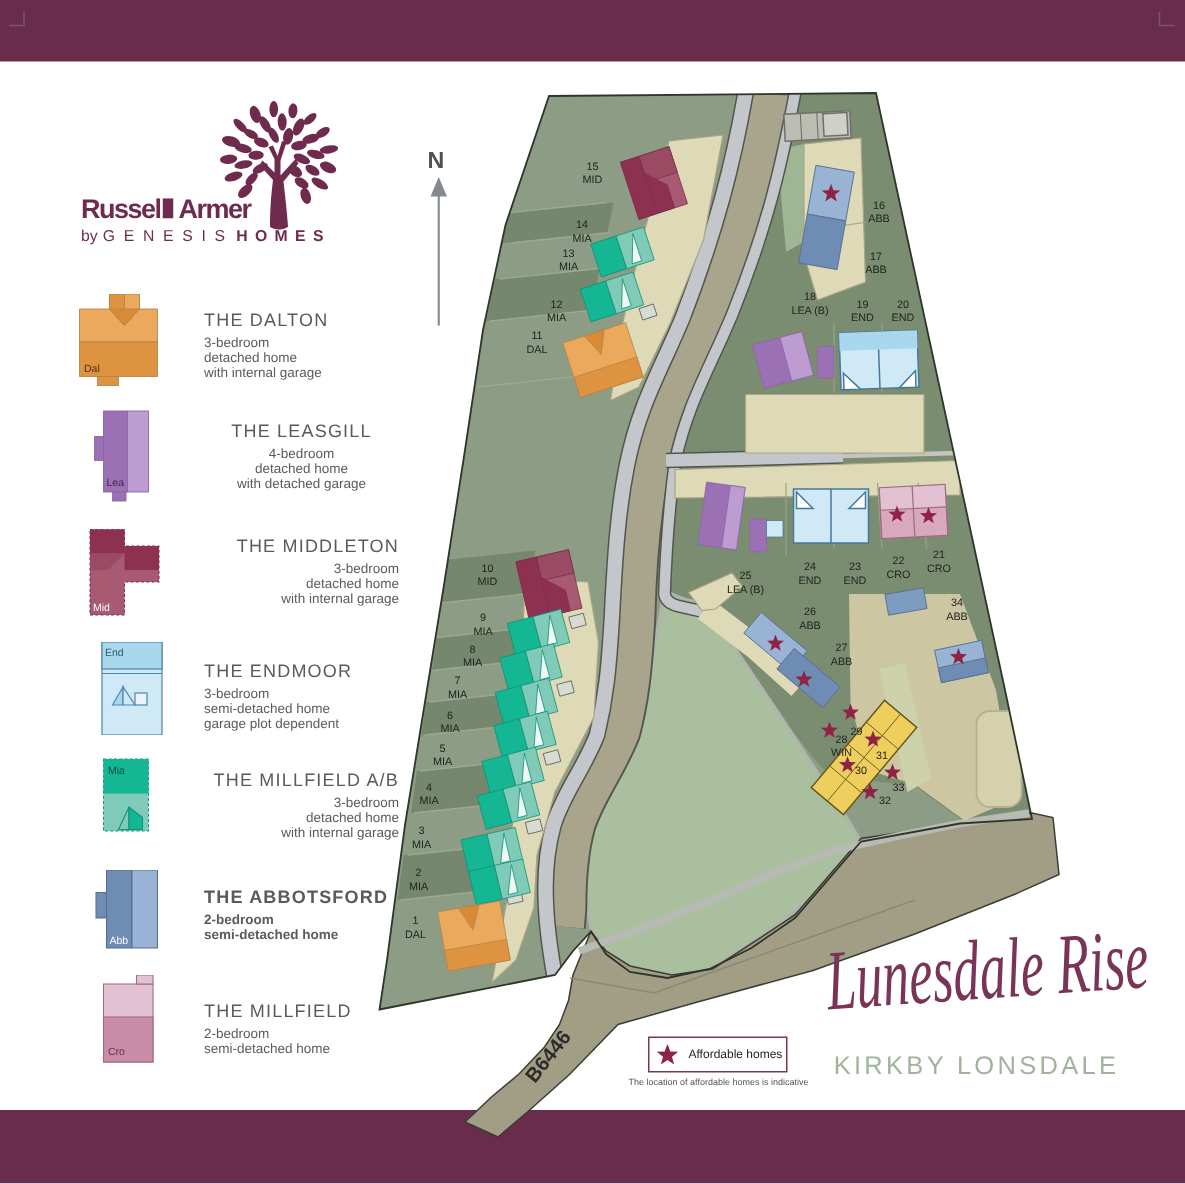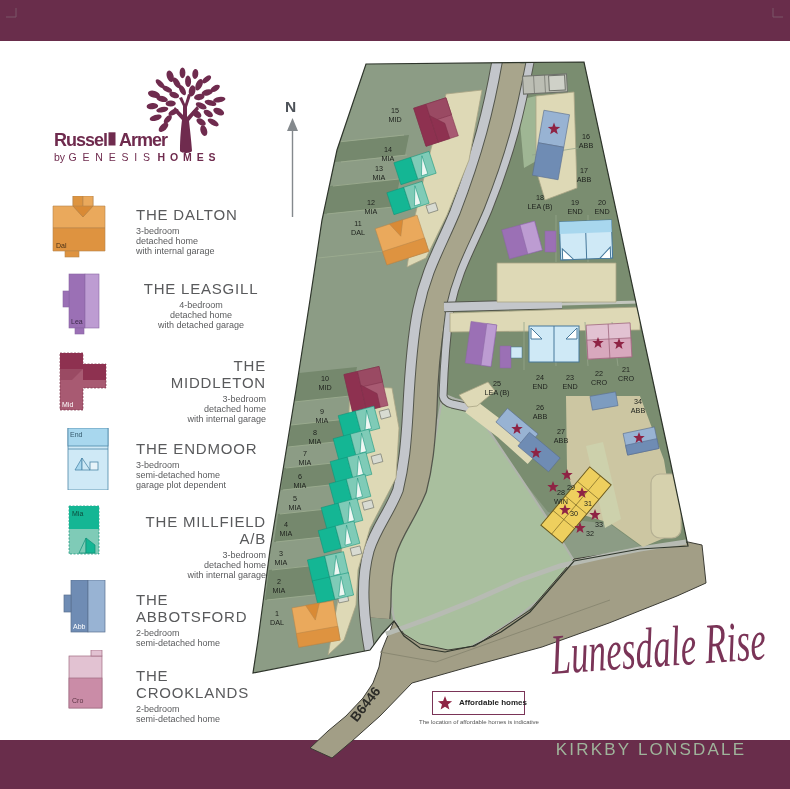--- a/index.html
+++ b/index.html
@@ -1,19 +1,19 @@
 <!DOCTYPE html>
 <html><head>
 <meta charset="utf-8">
 <style>
   html,body{margin:0;padding:0;}
   body{width:790px;height:789px;position:relative;background:#ffffff;
        font-family:"Liberation Sans", sans-serif;overflow:hidden;}
   .abs{position:absolute;}
-  .legtitle{font-size:15px;letter-spacing:0.8px;color:#595a5c;margin-bottom:3px;}
+  .legtitle{font-size:12px;letter-spacing:0.8px;color:#595a5c;margin-bottom:3px;}
   .legdesc{font-size:9px;line-height:10px;color:#5a5b5d;}
 </style>
 </head>
 <body>
 
 <div class="abs" style="left:0;top:0;width:790px;height:41px;background:#692d4b;"></div>
 
 <div class="abs" style="left:0;top:740px;width:790px;height:49px;background:#692d4b;"></div>
 
 <svg class="abs" style="left:6px;top:8px;" width="16" height="14" viewBox="0 0 16 14">
@@ -165,38 +165,38 @@
     <g transform="translate(15,0)">
 <g stroke="#5a6f8f" stroke-width="0.7">
 <rect x="16" y="0" width="17" height="52" fill="#6f8cb4"></rect>
 <rect x="33" y="0" width="17" height="52" fill="#98b3d3"></rect>
 <rect x="9" y="15" width="7" height="17" fill="#6f8cb4"></rect>
 </g>
 <text x="18" y="49" font-size="7" fill="#ffffff">Abb</text>
     </g>
   </svg>
 
-<div class="abs" style="left:136px;top:591px;width:130px;">
+<div class="abs" style="left:136px;top:591px;width:130px;font-weight:bold;">
   <div class="legtitle">THE ABBOTSFORD</div>
   <div class="legdesc">2-bedroom<br>semi-detached home</div>
 </div>
 
 <svg class="abs" style="left:40px;top:650px;" width="90" height="62" viewBox="0 0 90 62">
     <g transform="translate(15,0)">
 <g stroke="#a06a80" stroke-width="0.7">
 <rect x="14" y="6" width="33" height="52" fill="#e2c2d2"></rect>
 <rect x="14" y="28" width="33" height="30" fill="#ca8ca7"></rect>
 <rect x="36" y="0" width="11" height="6" fill="#e2c2d2"></rect>
 </g>
 <text x="17" y="53" font-size="7" fill="#5c3344">Cro</text>
     </g>
   </svg>
 
 <div class="abs" style="left:136px;top:667px;width:130px;">
-  <div class="legtitle">THE CROOKLANDS</div>
+  <div class="legtitle">THE MILLFIELD</div>
   <div class="legdesc">2-bedroom<br>semi-detached home</div>
 </div>
 
 <svg class="abs" style="left:0;top:0;" width="790" height="789" viewBox="0 0 790 789">
 <defs>
       <clipPath id="site">
         <polygon points="366,64 584,62 670,460 688,546 640,549 574,561 530,612 501,632 473,646 445,652 420,648 404,636 394,621 382,634 370,650 253,673 258,640 270,550 283,470 296,390 310,300 322,220 337,150"></polygon>
       </clipPath>
     </defs>
 
@@ -514,21 +514,21 @@
 <text x="574" y="516" font-size="7.2" fill="#20241f" text-anchor="middle" font-family="Liberation Sans">30</text>
 <text x="599" y="527" font-size="7.2" fill="#20241f" text-anchor="middle" font-family="Liberation Sans">33</text>
 <text x="590" y="536" font-size="7.2" fill="#20241f" text-anchor="middle" font-family="Liberation Sans">32</text>
 <text x="369" y="707" transform="rotate(-52 369 707)" font-size="13.5" font-weight="bold" fill="#2c2c28" text-anchor="middle" font-family="Liberation Sans">B6446</text>
 </svg>
 
 <div class="abs" style="left:551px;top:622px;transform:rotate(-4deg) scaleX(0.62);transform-origin:left center;white-space:nowrap;
      font-family:'Liberation Serif', serif;font-style:italic;font-size:57px;color:#7a3457;">Lunesdale Rise</div>
 
 <div class="abs" style="left:551px;top:701px;width:200px;text-align:center;letter-spacing:2.2px;white-space:nowrap;
-     font-size:17px;color:#9fb49b;margin-top:39px;">KIRKBY LONSDALE</div>
+     font-size:17px;color:#9fb49b;">KIRKBY LONSDALE</div>
 
 <div class="abs" style="left:432px;top:691px;width:91px;height:22px;border:1.5px solid #7a3457;background:#fff;"></div>
 <svg class="abs" style="left:432px;top:691px;" width="94" height="25" viewBox="0 0 94 25">
     <polygon points="13.0,5.0 14.9,10.0 20.1,10.2 16.0,13.5 17.4,18.6 13.0,15.7 8.6,18.6 10.0,13.5 5.9,10.2 11.1,10.0" fill="#8e2344"></polygon>
   </svg>
-<div class="abs" style="left:459px;top:698px;font-size:8px;font-weight:bold;color:#222;">Affordable homes</div>
+<div class="abs" style="left:459px;top:698px;font-size:8px;font-weight:normal;color:#222;">Affordable homes</div>
 
 <div class="abs" style="left:419px;top:719px;width:112px;text-align:center;font-size:6px;color:#555;white-space:nowrap;">The location of affordable homes is indicative</div>
 
 </body></html>

